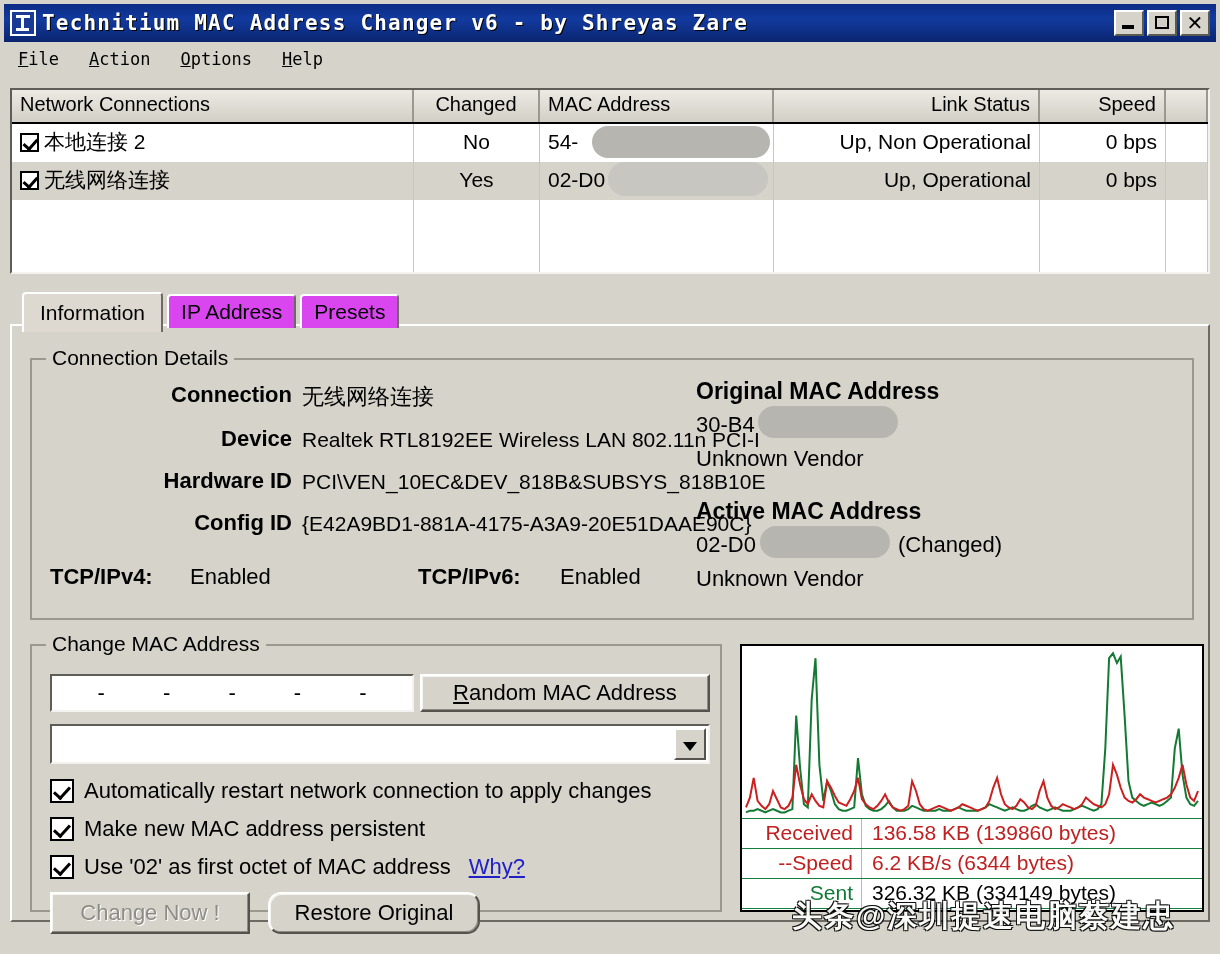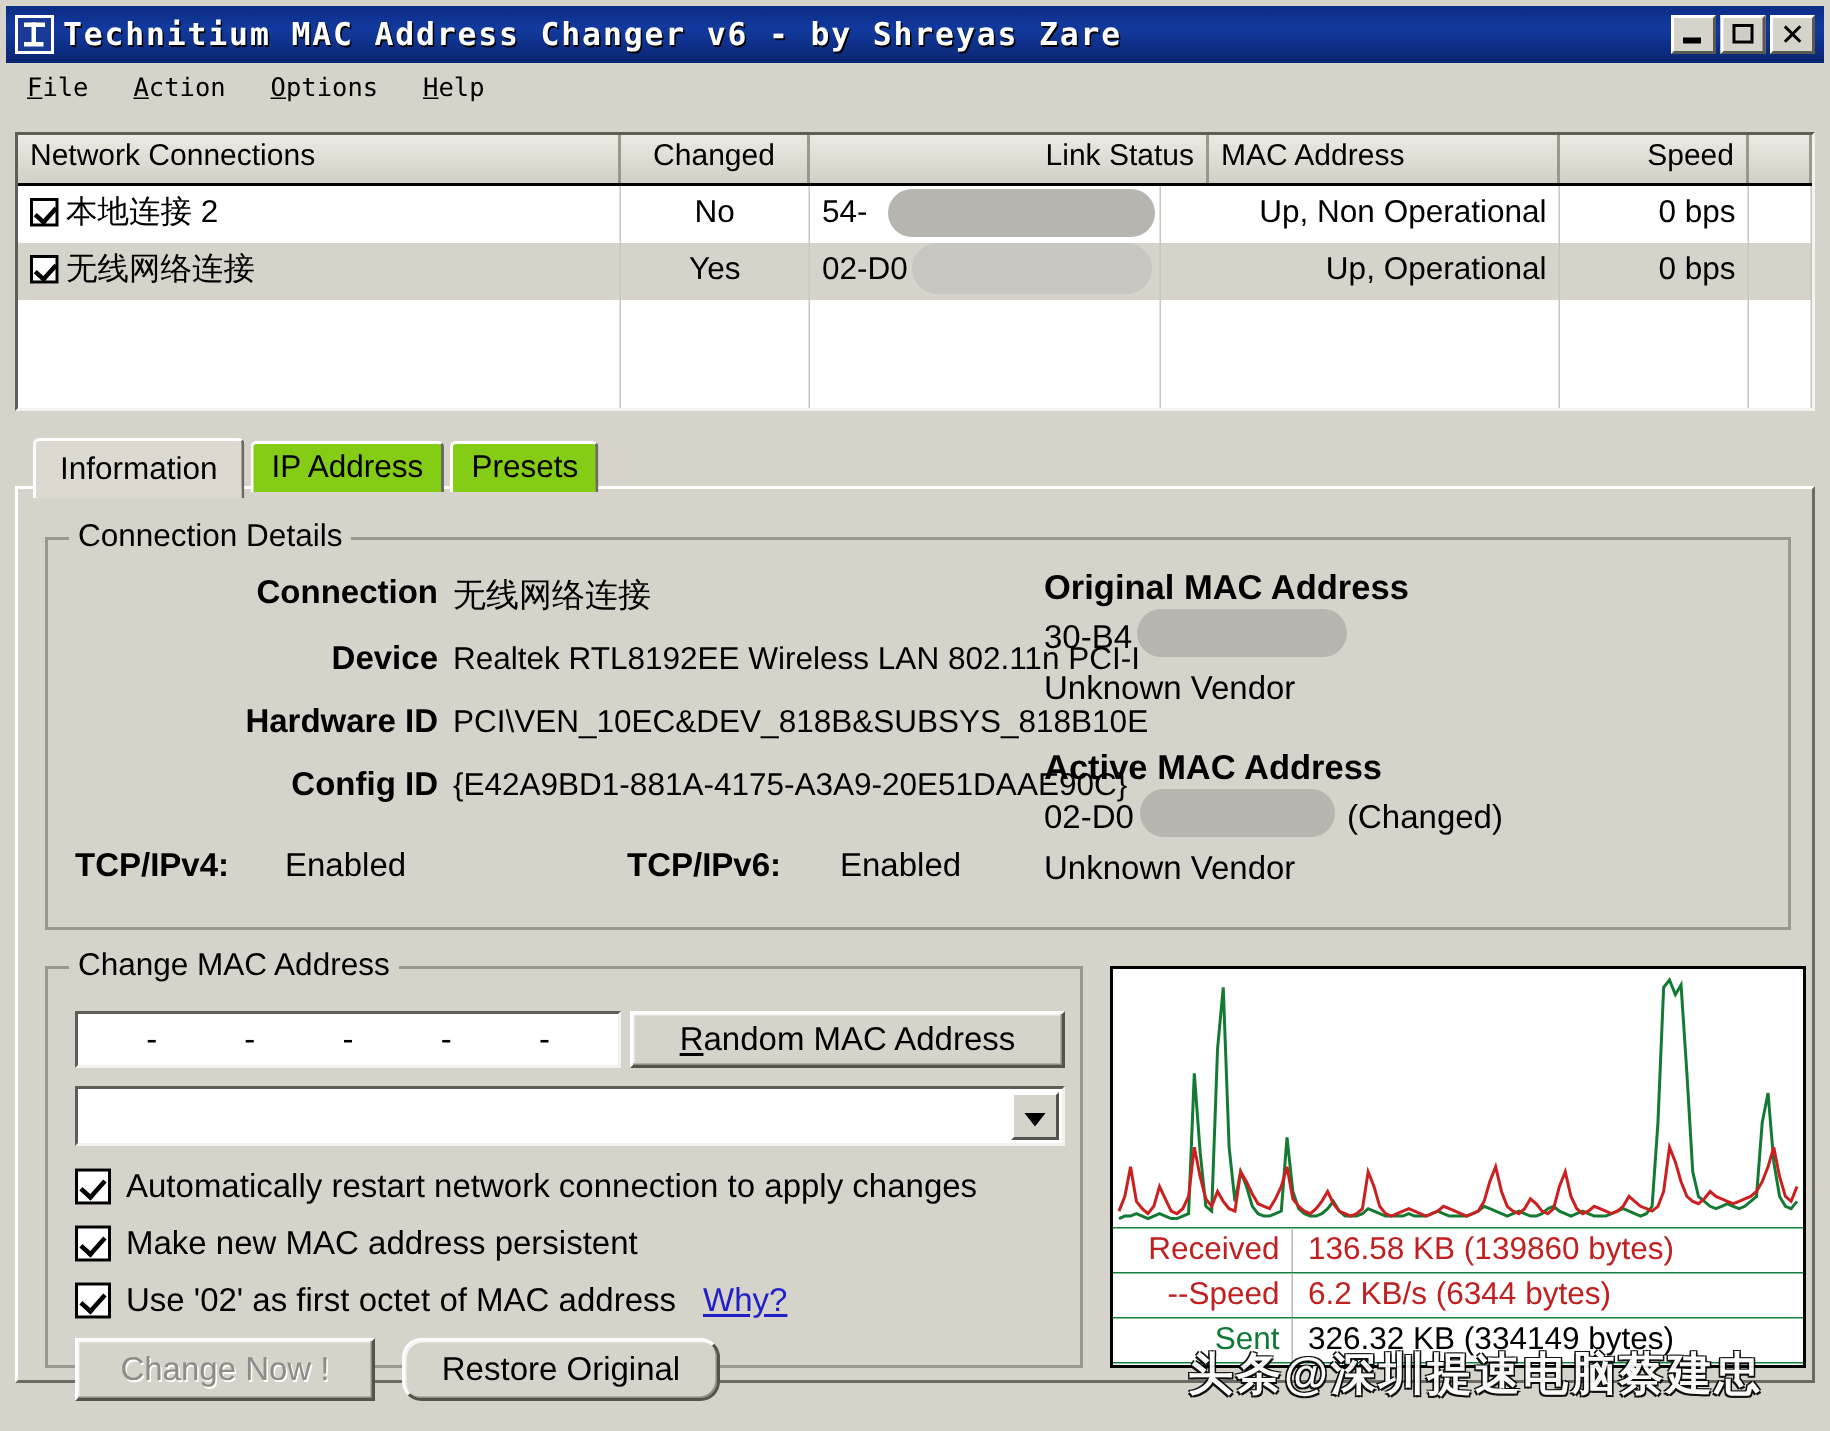--- a/index.html
+++ b/index.html
@@ -97,21 +97,21 @@
     border:solid #000;border-width:0 3px 3px 0;transform:rotate(42deg);
   }
   .sep-h{border-right:2px solid #9b9890;}
   .blob{
     position:absolute;background:#b7b5b0;border-radius:22px;pointer-events:none;
   }
   
   .tabctl{position:absolute;left:10px;top:292px;width:1200px;height:630px;}
   .tabs{position:absolute;left:12px;top:0;height:36px;display:flex;align-items:flex-end;z-index:3;}
   .tab{
-    background:#84cc16;border:2px solid;border-color:#ffffff #6d6a63 #6d6a63 #ffffff;
+    background:#d946ef;border:2px solid;border-color:#ffffff #6d6a63 #6d6a63 #ffffff;
     border-bottom:none;border-radius:4px 4px 0 0;padding:0 12px;
     font-size:21px;line-height:32px;height:34px;margin-right:4px;color:#000;cursor:default;
     box-sizing:border-box;
   }
   .tab.active{height:40px;line-height:37px;background:#ded9d0;margin-bottom:-4px;padding:0 16px;z-index:5;}
   .tabpanel{
     position:absolute;left:0;top:32px;width:1200px;height:598px;
     background:#d6d3ca;border:2px solid;border-color:#ffffff #6d6a63 #6d6a63 #ffffff;
     box-sizing:border-box;
   }
@@ -211,22 +211,22 @@
     <div class="menu-item"><u>F</u><span>ile</span></div>
     <div class="menu-item"><u>A</u><span>ction</span></div>
     <div class="menu-item"><u>O</u><span>ptions</span></div>
     <div class="menu-item"><u>H</u><span>elp</span></div>
   </div>
 
   <div class="listview">
     <div class="lv-head">
       <div class="lv-h c0 sep-h">Network Connections</div>
       <div class="lv-h c1 sep-h" style="text-align:center">Changed</div>
+      <div class="lv-h c2 sep-h">MAC Address</div>
       <div class="lv-h c3 sep-h" style="text-align:right">Link Status</div>
-      <div class="lv-h c2 sep-h">MAC Address</div>
       <div class="lv-h c4 sep-h" style="text-align:right">Speed</div>
       <div class="lv-h c5"></div>
     </div>
 
     <div class="lv-row">
       <div class="lv-c c0">
         <span class="cb"></span><span>本地连接 2</span>
       </div>
       <div class="lv-c c1">No</div>
       <div class="lv-c c2">

